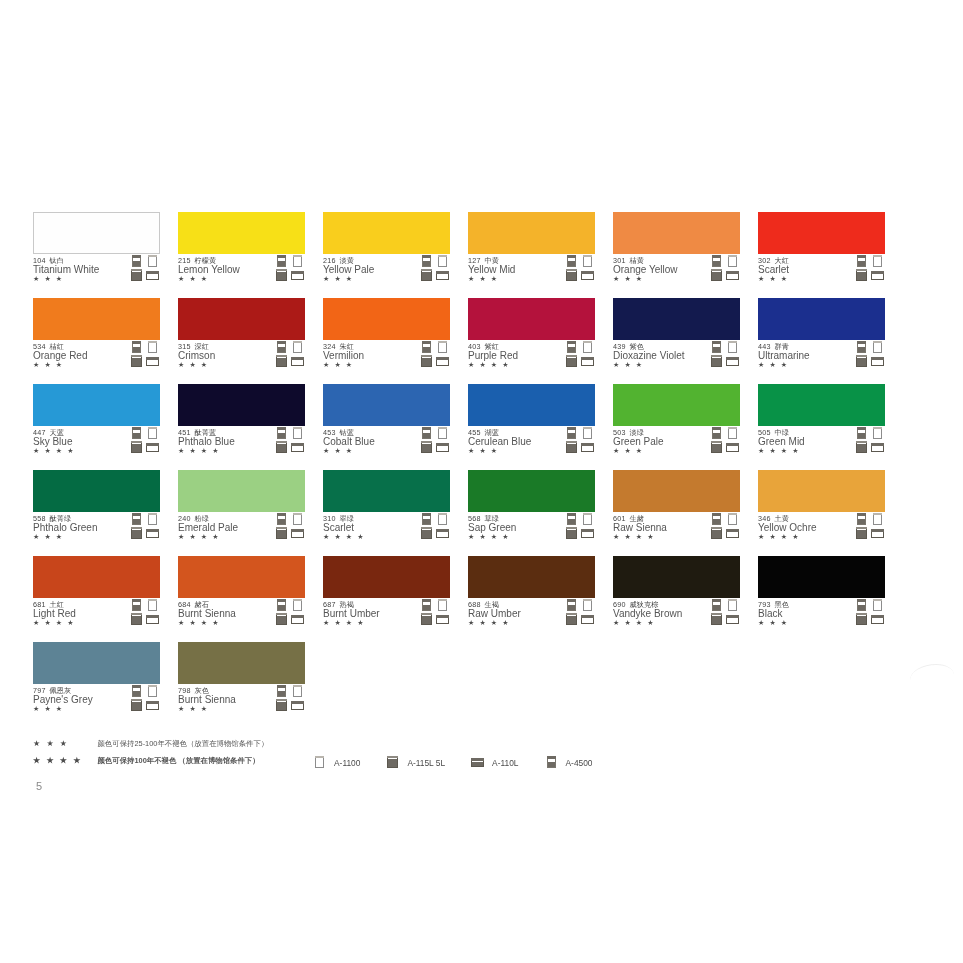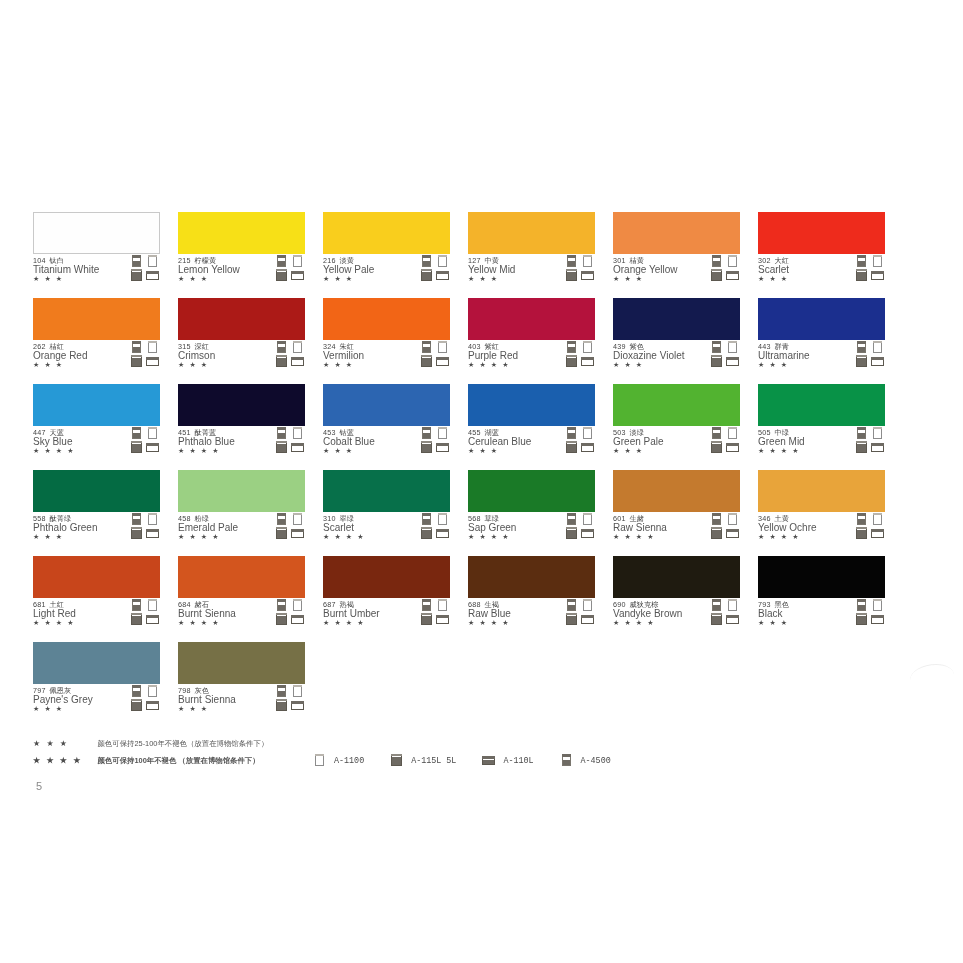--- a/index.html
+++ b/index.html
@@ -172,21 +172,20 @@
     color: #555;
     vertical-align: middle;
   }
 
   .codes {
     position: absolute;
     left: 280px;
     top: 17px;
     height: 16px;
     white-space: nowrap;
-    font-family: Liberation Mono, monospace;
   }
   .code-item {
     display: inline-block;
     margin-right: 26px;
     position: relative;
     height: 16px;
     vertical-align: middle;
   }
   .code-icon {
     display: inline-block;
@@ -430,21 +429,21 @@
                 <div class="lid"></div>
               </div>
             </div>
           </div>
         </div>
       </div>
       <div class="swatch-cell">
         <div class="swatch-chip" style="background: rgb(240, 123, 29);"></div>
         <div class="swatch-info">
           <div class="swatch-names">
-            <div class="line-cn"><span class="code">262</span><span>桔红</span></div>
+            <div class="line-cn"><span class="code">534</span><span>桔红</span></div>
             <div class="line-en">Orange Red</div>
             <div class="stars">★ ★ ★</div>
           </div>
           <div class="pack-icons">
             <div class="slot tl">
               <div class="jar g-4500">
                 <div class="lid"></div>
                 <div class="body-fill"></div>
               </div>
             </div>
@@ -872,21 +871,21 @@
                 <div class="lid"></div>
               </div>
             </div>
           </div>
         </div>
       </div>
       <div class="swatch-cell">
         <div class="swatch-chip" style="background: rgb(155, 208, 131);"></div>
         <div class="swatch-info">
           <div class="swatch-names">
-            <div class="line-cn"><span class="code">458</span><span>粉绿</span></div>
+            <div class="line-cn"><span class="code">240</span><span>粉绿</span></div>
             <div class="line-en">Emerald Pale</div>
             <div class="stars">★ ★ ★ ★</div>
           </div>
           <div class="pack-icons">
             <div class="slot tl">
               <div class="jar g-4500">
                 <div class="lid"></div>
                 <div class="body-fill"></div>
               </div>
             </div>
@@ -1145,21 +1144,21 @@
               </div>
             </div>
           </div>
         </div>
       </div>
       <div class="swatch-cell">
         <div class="swatch-chip" style="background: rgb(91, 45, 16);"></div>
         <div class="swatch-info">
           <div class="swatch-names">
             <div class="line-cn"><span class="code">688</span><span>生褐</span></div>
-            <div class="line-en">Raw Blue</div>
+            <div class="line-en">Raw Umber</div>
             <div class="stars">★ ★ ★ ★</div>
           </div>
           <div class="pack-icons">
             <div class="slot tl">
               <div class="jar g-4500">
                 <div class="lid"></div>
                 <div class="body-fill"></div>
               </div>
             </div>
             <div class="slot tr">

